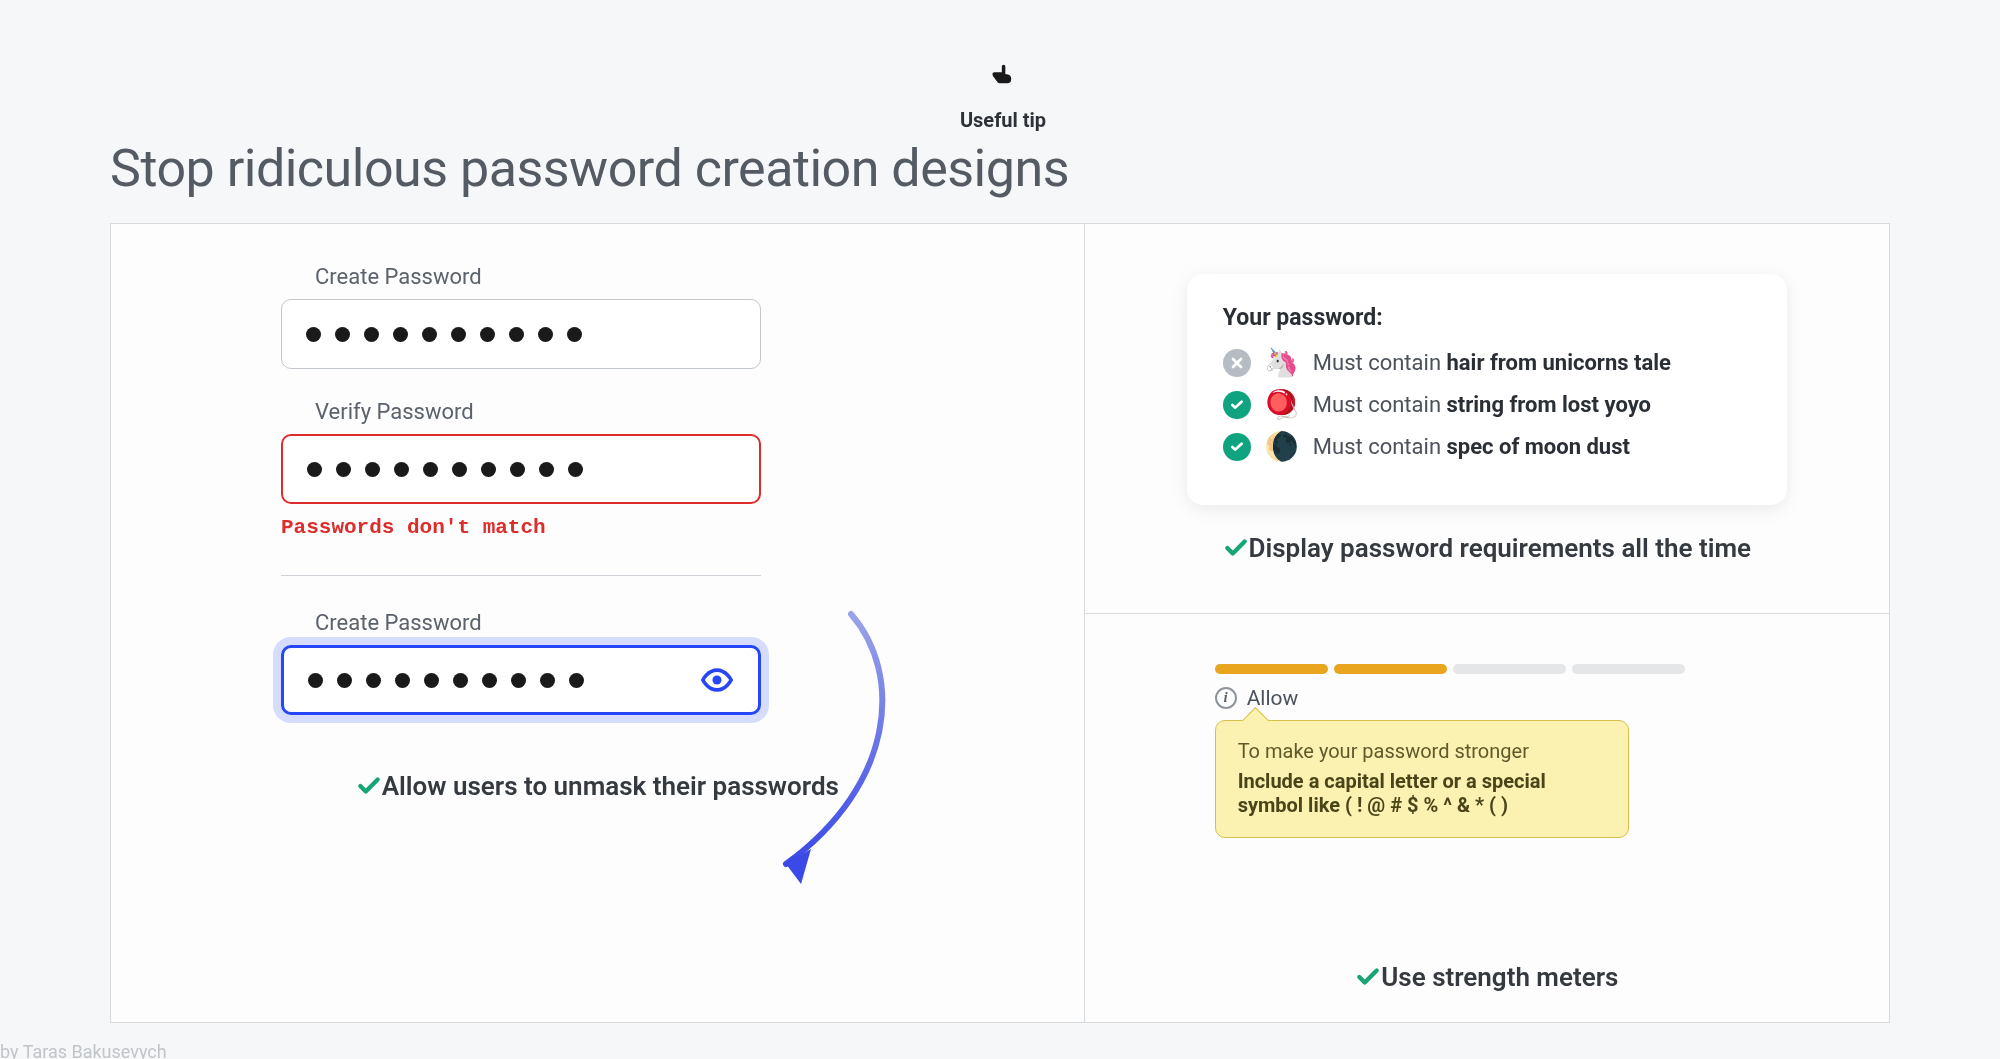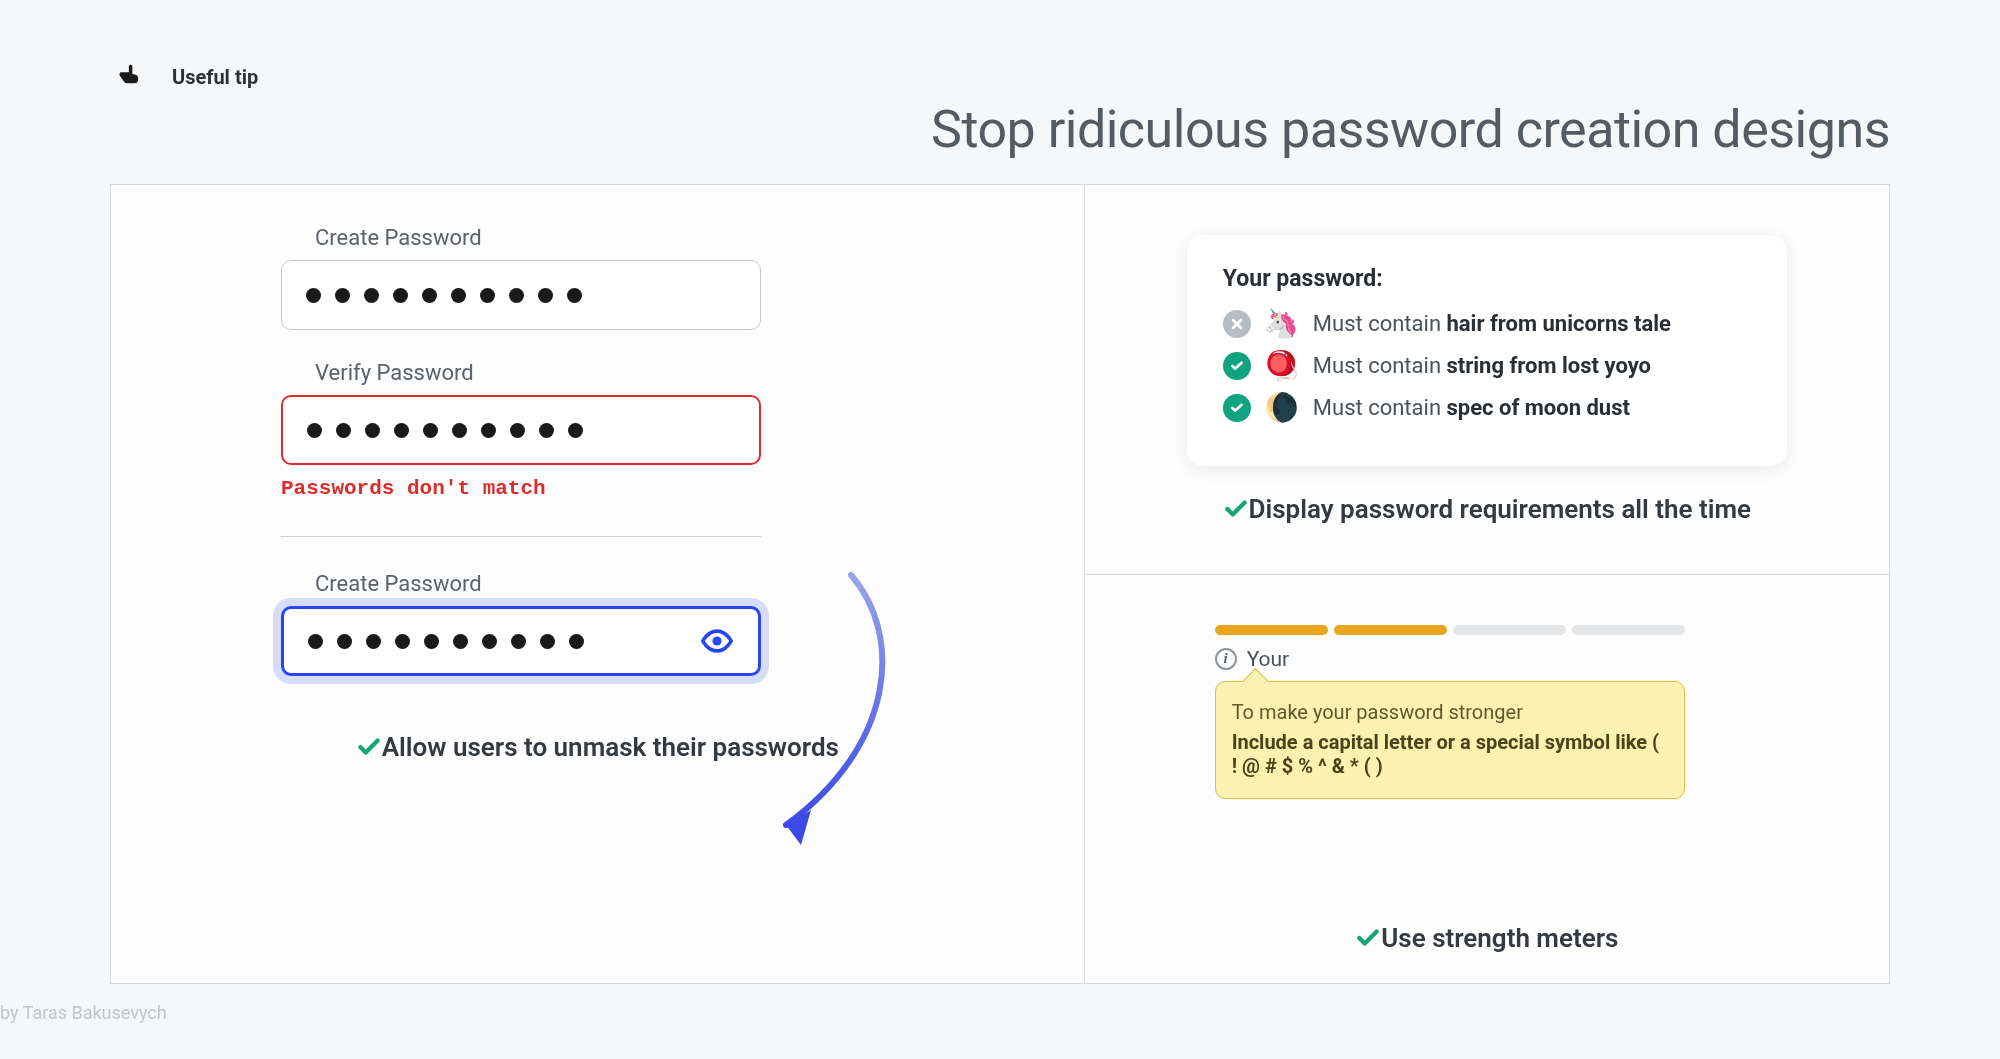--- a/index.html
+++ b/index.html
@@ -24,30 +24,29 @@
     font-family:-apple-system,BlinkMacSystemFont,"Segoe UI",Roboto,Helvetica,Arial,sans-serif;
     background:var(--bg);
     color:var(--text-dark);
     width:2000px;
     height:1059px;
   }
   .page{
     padding:60px 110px 0 110px;
   }
   .tip-badge{
-    display:flex;align-items:center;gap:28px;
+    display:flex;align-items:center;gap:15px;
     font-weight:700;font-size:20px;color:var(--text-dark);
-    margin-left:6px;margin-bottom:6px;
+    margin-left:6px;margin-bottom:6px;flex-direction:column;
   }
   .tip-badge svg{width:28px;height:28px;}
   h1{
     margin:0 0 24px 0;
     font-size:52px;font-weight:400;color:#555b63;
     letter-spacing:-0.5px;
-    text-align:right;
   }
 
   .board{
     border:1px solid var(--panel-border);
     background:var(--panel);
     display:flex;
     height:800px;
   }
   .left{
     flex:1.06;
@@ -147,24 +146,24 @@
     width:470px;margin-left:80px;
     display:flex;align-items:center;gap:10px;
     font-size:21px;color:#4b525b;margin-bottom:10px;
   }
   .info-icon{
     width:22px;height:22px;border:2px solid #8f959d;border-radius:50%;
     display:inline-flex;align-items:center;justify-content:center;
     font-family:Georgia,serif;font-style:italic;font-size:15px;color:#5b626b;font-weight:700;
   }
   .hint-box{
-    width:470px;margin-left:80px;
+    width:414px;margin-left:80px;
     background:var(--yellow-box);
     border:1px solid var(--yellow-border);
-    border-radius:10px;padding:18px 22px 20px 16px;
+    border-radius:10px;padding:18px 22px 20px 22px;
     font-size:20px;color:#5f5a2a;position:relative;
   }
   .hint-box::before{
     content:"";position:absolute;top:-10px;left:30px;
     width:18px;height:18px;background:var(--yellow-box);
     border-left:1px solid var(--yellow-border);
     border-top:1px solid var(--yellow-border);
     transform:rotate(45deg);
   }
   .hint-box .h2{font-weight:700;margin-top:6px;color:#4a4519;}
@@ -312,21 +311,21 @@
       <div class="right-bot">
         <div>
           <div class="meter" id="meter">
               <span class="seg on"></span>
               <span class="seg on"></span>
               <span class="seg"></span>
               <span class="seg"></span>
             </div>
           <div class="meter-row2">
             <span class="info-icon">i</span>
-            <span>Your</span>
+            <span>Allow</span>
           </div>
           <div class="hint-box">
             <div>To make your password stronger</div>
             <div class="h2">Include a capital letter or a special symbol like ( ! @ # $ % ^ &amp; * ( )</div>
           </div>
         </div>
         <div class="tip-caption">
           <svg viewBox="0 0 24 24" fill="none" stroke="#17a673" stroke-width="4" stroke-linecap="round" stroke-linejoin="round">
               <path d="M4 12l5 5L20 6"></path>
             </svg>

